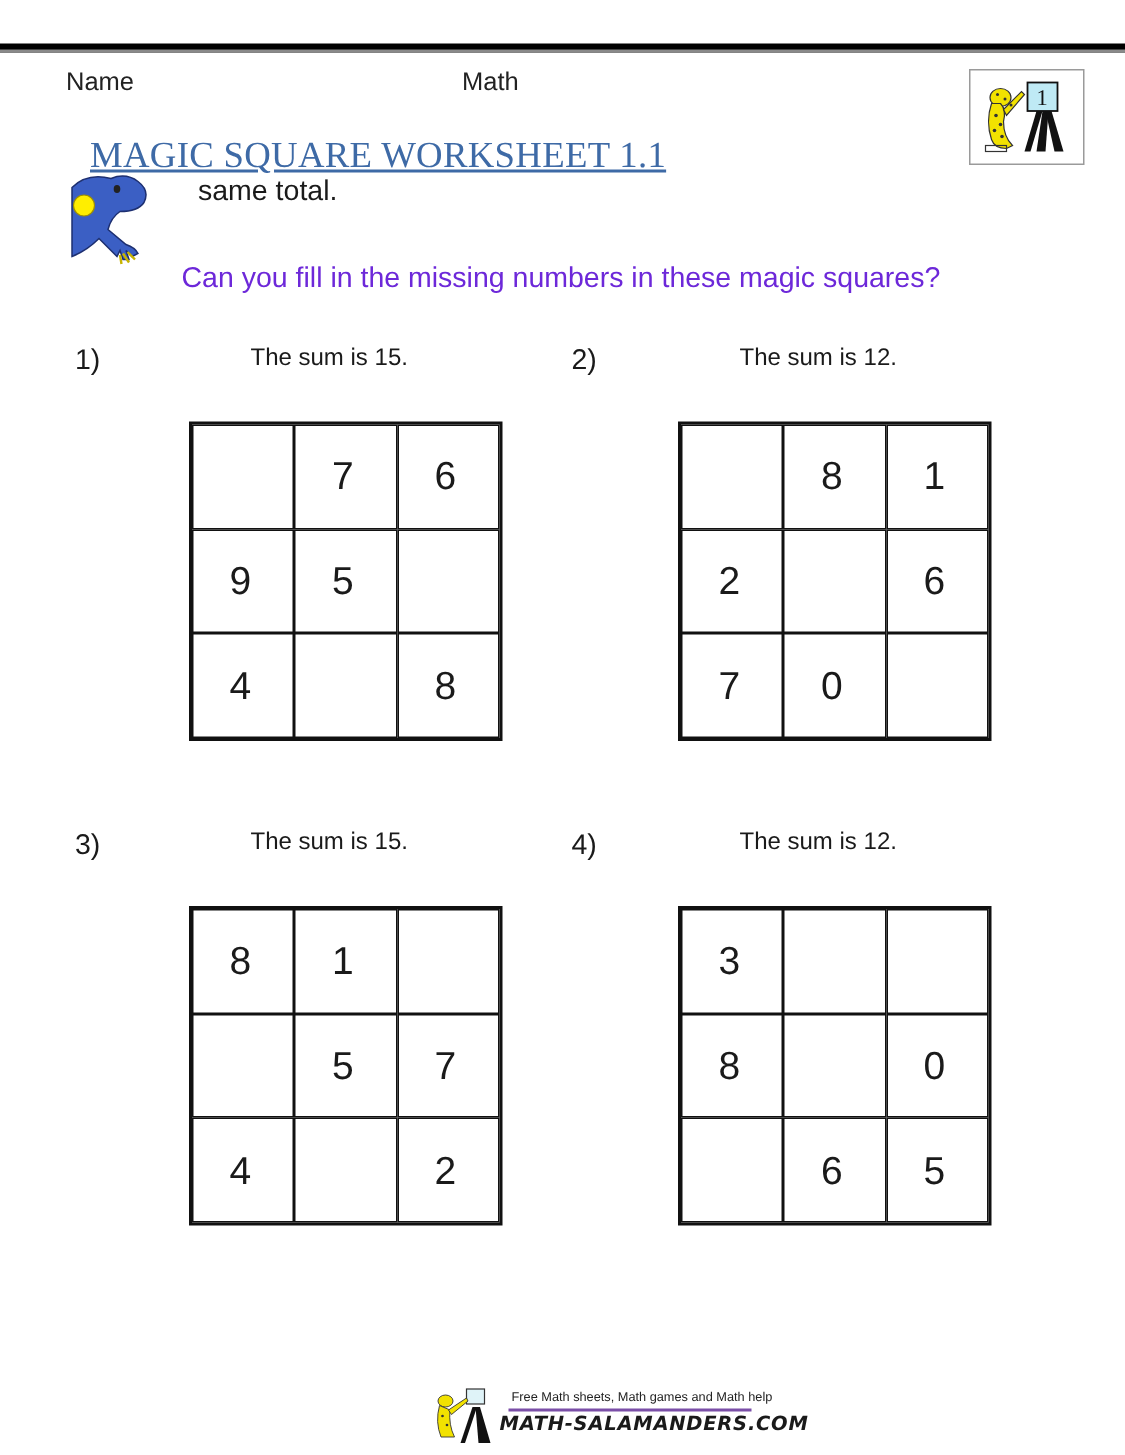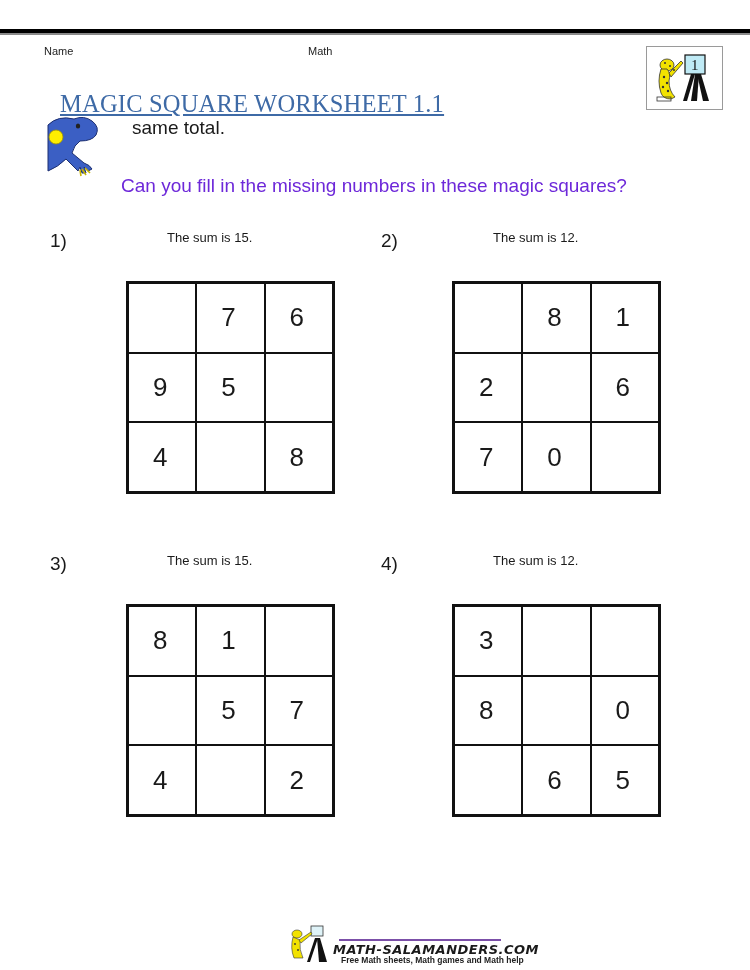--- a/index.html
+++ b/index.html
@@ -6,21 +6,21 @@
   body {
     width: 750px; height: 970px; position: relative; overflow: hidden;
     background: #ffffff; color: #1a1a1a;
     font-family: "Liberation Sans", "DejaVu Sans", sans-serif;
   }
   .top-rule {
     position: absolute; left: 0; top: 29px; width: 750px; height: 4px;
     background: #000; border-bottom: 2px solid #8a8a8a;
   }
   .field-label {
-    position: absolute; top: 45px; font-size: 11px; color: #222;
+    position: absolute; top: 45px; font-size: 17px; color: #222;
   }
   .title {
     position: absolute; left: 44px; top: 74px; margin: 16px;
     font-family: "Liberation Serif", "DejaVu Serif", serif;
     font-weight: normal; font-size: 24.5px; color: #3e6aa6; letter-spacing: 0.2px; text-decoration: underline;
   }
   .logo-box {
     position: absolute; left: 646px; top: 46px; width: 75px; height: 62px;
     border: 1px solid #9a9a9a; background: #fff;
   }
@@ -32,39 +32,38 @@
     font-size: 19px; line-height: 31px; color: #1a1a1a;
   }
   .question {
     position: absolute; left: 109px; top: 175px;
     font-size: 19px; color: #6d28d9; margin-left: 12px;
   }
   .prob-num {
     position: absolute; font-size: 19px; color: #1a1a1a;
   }
   .prob-sum {
-    position: absolute; font-size: 13px; color: #1a1a1a;
+    position: absolute; font-size: 16px; color: #1a1a1a;
   }
   .grid {
     position: absolute; width: 209px; height: 213px;
     display: grid; grid-template-columns: repeat(3, 1fr); grid-template-rows: repeat(3, 1fr);
     border: 2px solid #111; box-sizing: border-box;
   }
   .cell {
     border: 1px solid #111; box-sizing: border-box;
     display: flex; align-items: center; justify-content: center;
     font-size: 26px; color: #1a1a1a; padding-right: 4px;
   }
   .footer-logo {
     position: absolute; left: 285px; top: 924px; width: 220px; height: 40px;
   }
   .footer-tagline {
-    position: absolute; left: 56px; top: 2px; font-size: 8.5px; font-weight: bold; color: #222;
+    position: absolute; left: 56px; top: 2px; font-size: 8.5px; font-weight: normal; color: #222;
     white-space: nowrap;
-    margin-top: 29px;
   }
   .footer-line {
     position: absolute; left: 54px; top: 15px; width: 162px; height: 2px; background: #7b4fa8;
   }
   .footer-brand {
     position: absolute; left: 48px; top: 18px; font-size: 13px; font-weight: bold;
     color: #1a1a1a; letter-spacing: 0.5px; font-style: italic; white-space: nowrap;
     font-family: "DejaVu Sans", sans-serif;
   }
 </style>

